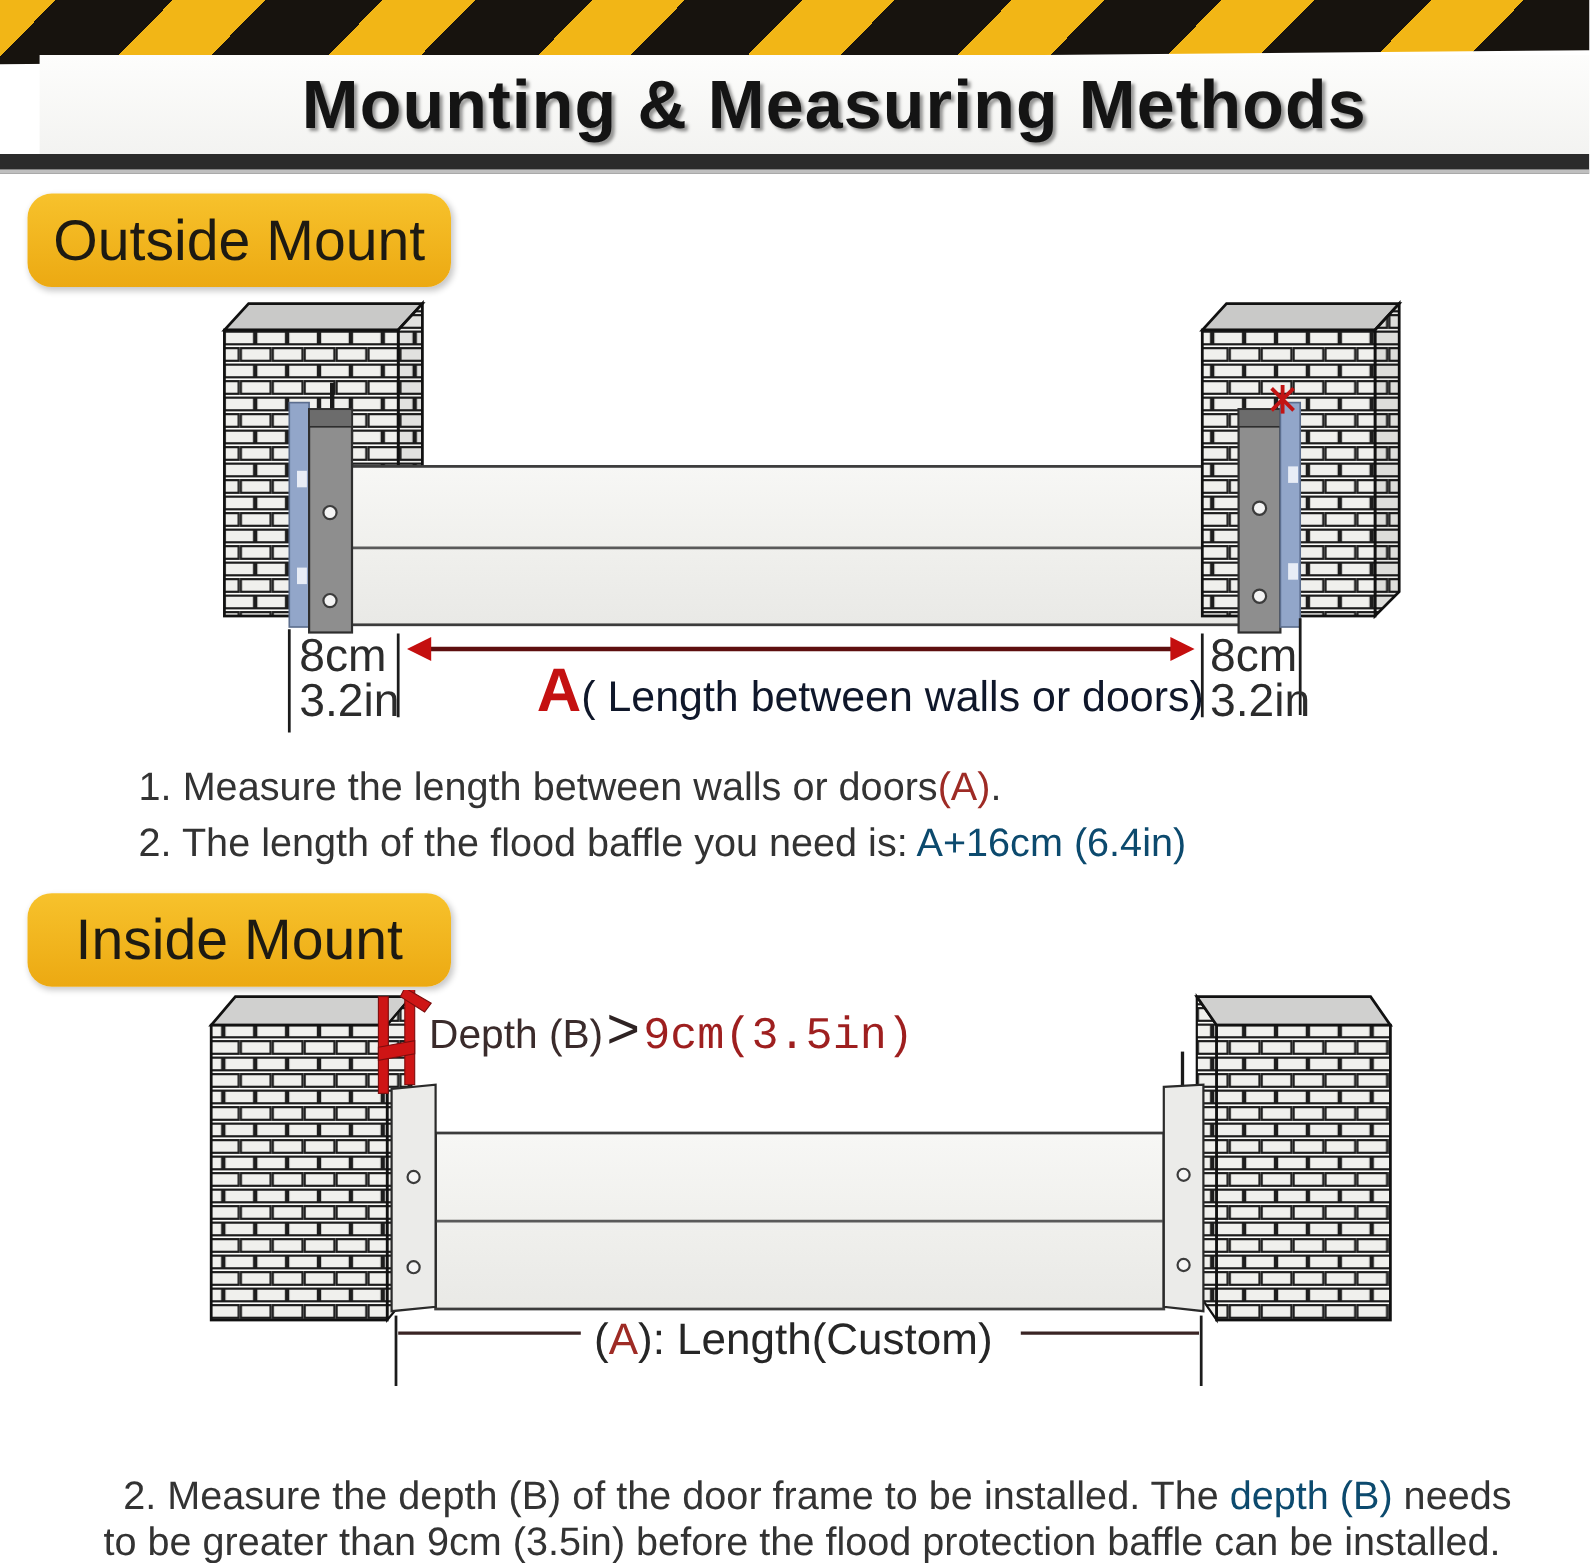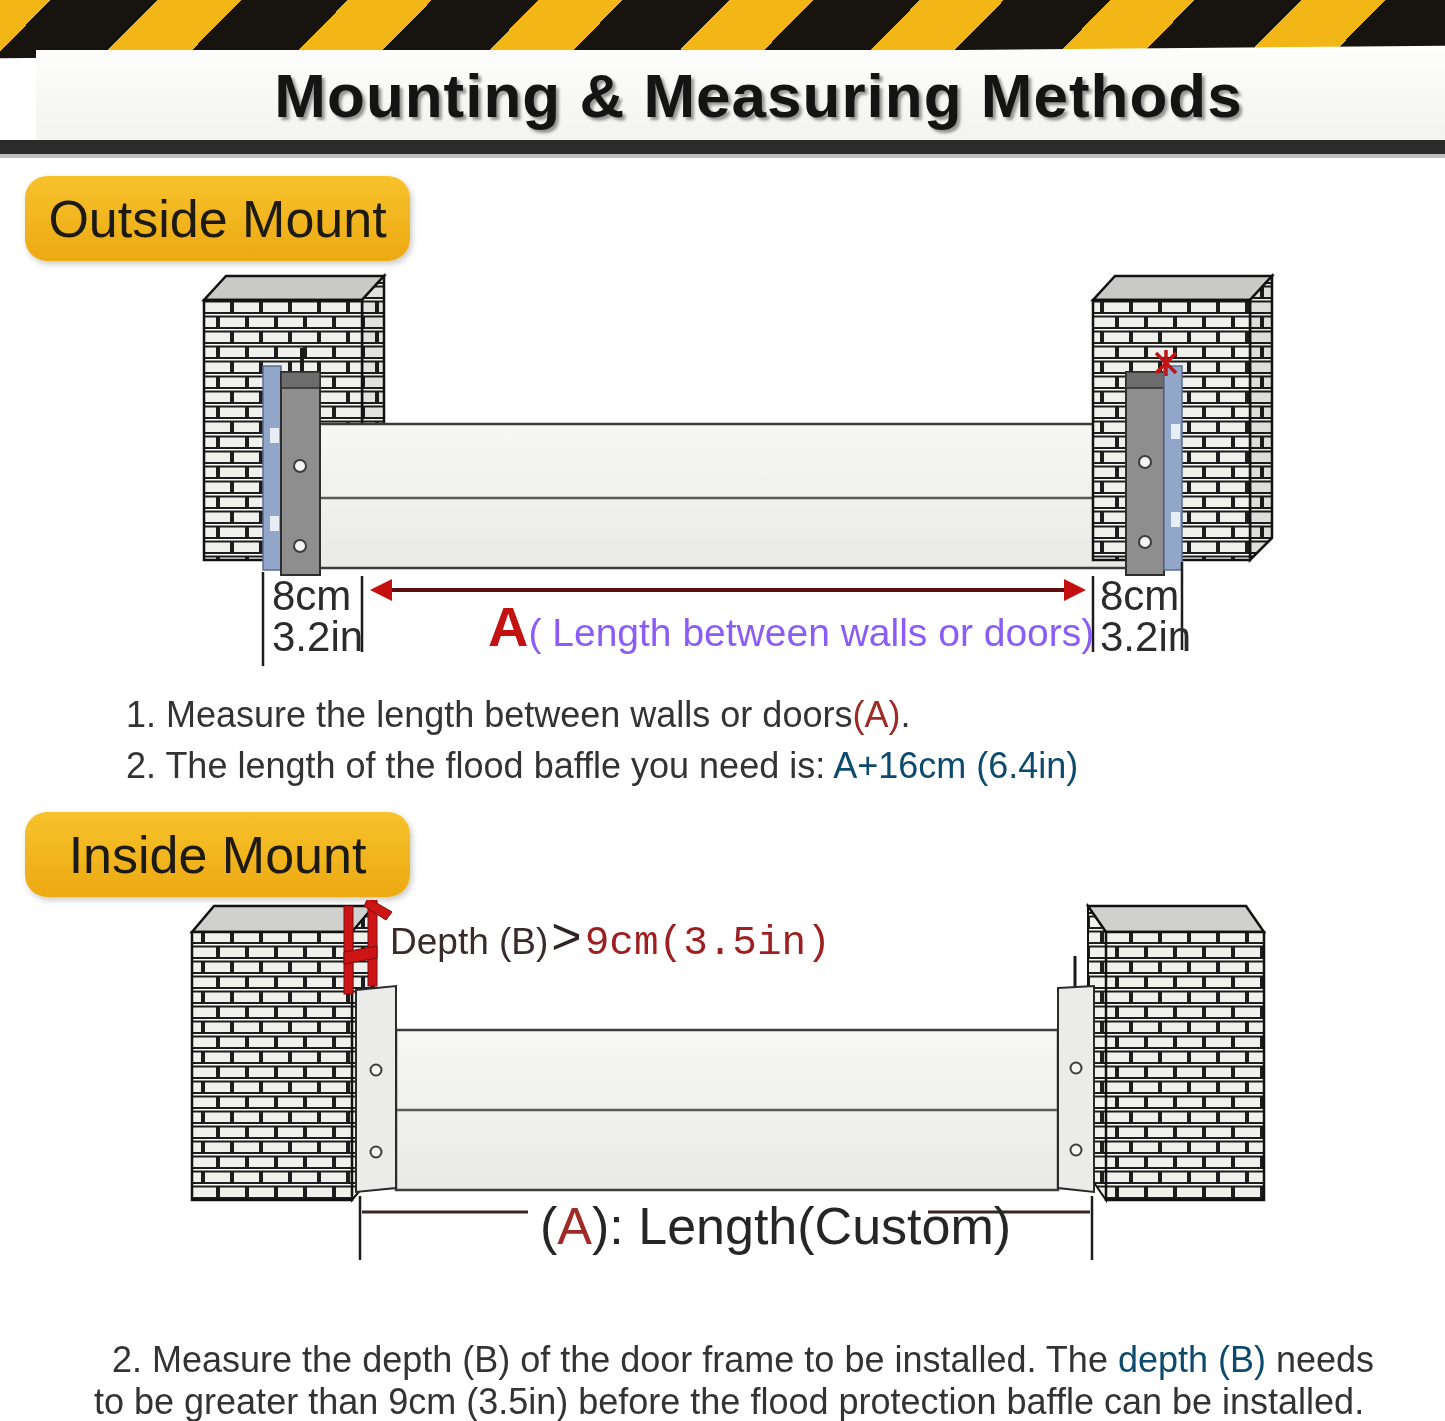--- a/index.html
+++ b/index.html
@@ -30,28 +30,28 @@
   .diagram{position:absolute;left:0;}
   #svg-outside{top:180px;}
   #svg-inside{top:900px;}
 
   
   .dim{position:absolute;font-size:42px;color:#2c2c2c;line-height:41px;}
   .dim-left-1{left:272px;top:575px;}
   .dim-right-1{left:1100px;top:575px;}
   .span-label{position:absolute;left:488px;top:599px;display:flex;align-items:baseline;white-space:nowrap;}
   .big-a{font-size:56px;font-weight:700;color:#C41111;line-height:1;}
-  .span-text{font-size:39px;color:#8b5cf6;}
+  .span-text{font-size:39px;color:#0f172a;}
 
   .depth-label{position:absolute;left:390px;top:910px;display:flex;align-items:baseline;white-space:nowrap;}
   .depth-pre{font-size:37px;color:#3a2b2b;}
   .depth-gt{font-size:52px;color:#2e2323;margin:0 3px;line-height:1;}
   .depth-val{font-size:41px;color:#9E1F1F;font-family:Liberation Mono, monospace;}
 
-  .length-label{position:absolute;left:540px;top:1196px;font-size:52px;color:#262626;white-space:nowrap;}
+  .length-label{position:absolute;left:540px;top:1196px;font-size:40px;color:#262626;white-space:nowrap;}
 
   
   .step{position:absolute;font-size:36px;color:#333;white-space:nowrap;}
   .out-step1{left:126px;top:694px;text-align:center;}
   .out-step2{left:126px;top:745px;}
   .in-step1{left:100px;top:1286px;}
   .in-step2{left:112px;top:1339px;}
   .in-step3{left:94px;top:1381px;}
   .red{color:#0c4a6e;}
   .red-a{color:#9E2B25;}

